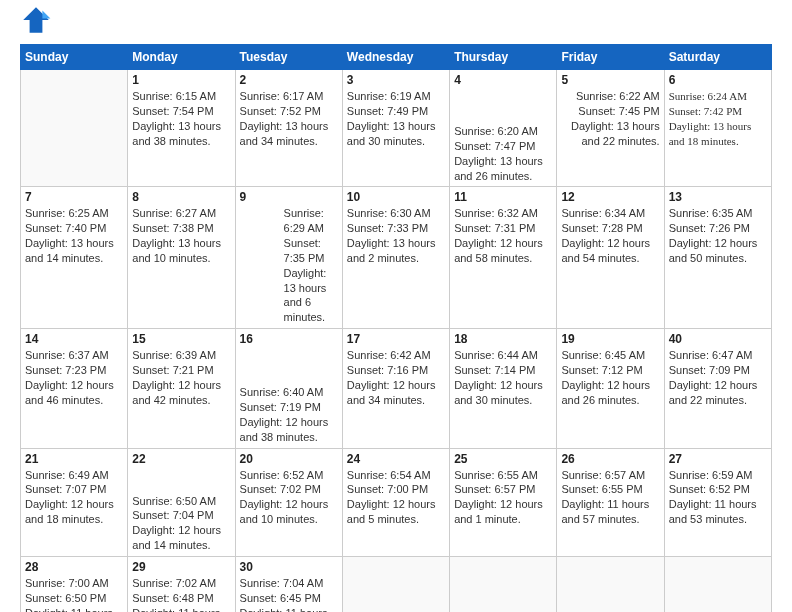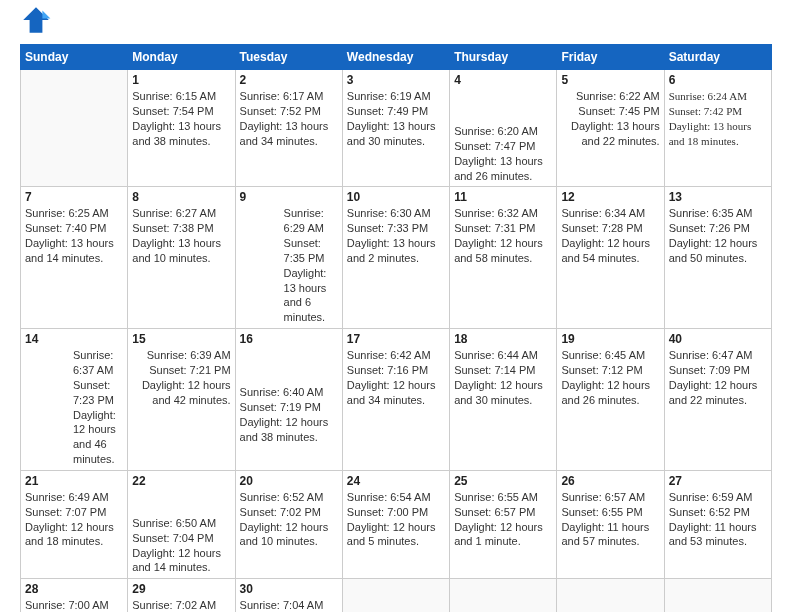--- a/index.html
+++ b/index.html
@@ -223,28 +223,28 @@
             <div class="day-number">13</div>
             <div class="day-info" style="white-space: pre-line;">Sunrise: 6:35 AM
 Sunset: 7:26 PM
 Daylight: 12 hours
 and 50 minutes.</div>
           </td>
         </tr>
         <tr class="week-row">
           <td>
             <div class="day-number">14</div>
-            <div class="day-info" style="white-space: pre-line; margin-left: 48px;">Sunrise: 6:37 AM
+            <div class="day-info" style="white-space: pre-line;">Sunrise: 6:37 AM
 Sunset: 7:23 PM
 Daylight: 12 hours
 and 46 minutes.</div>
           </td>
           <td>
             <div class="day-number">15</div>
-            <div class="day-info" style="white-space: pre-line; text-align: right;">Sunrise: 6:39 AM
+            <div class="day-info" style="white-space: pre-line;">Sunrise: 6:39 AM
 Sunset: 7:21 PM
 Daylight: 12 hours
 and 42 minutes.</div>
           </td>
           <td>
             <div class="day-number">16</div>
             <div class="day-info" style="white-space: pre-line; margin-top: 39px;">Sunrise: 6:40 AM
 Sunset: 7:19 PM
 Daylight: 12 hours
 and 38 minutes.</div>

